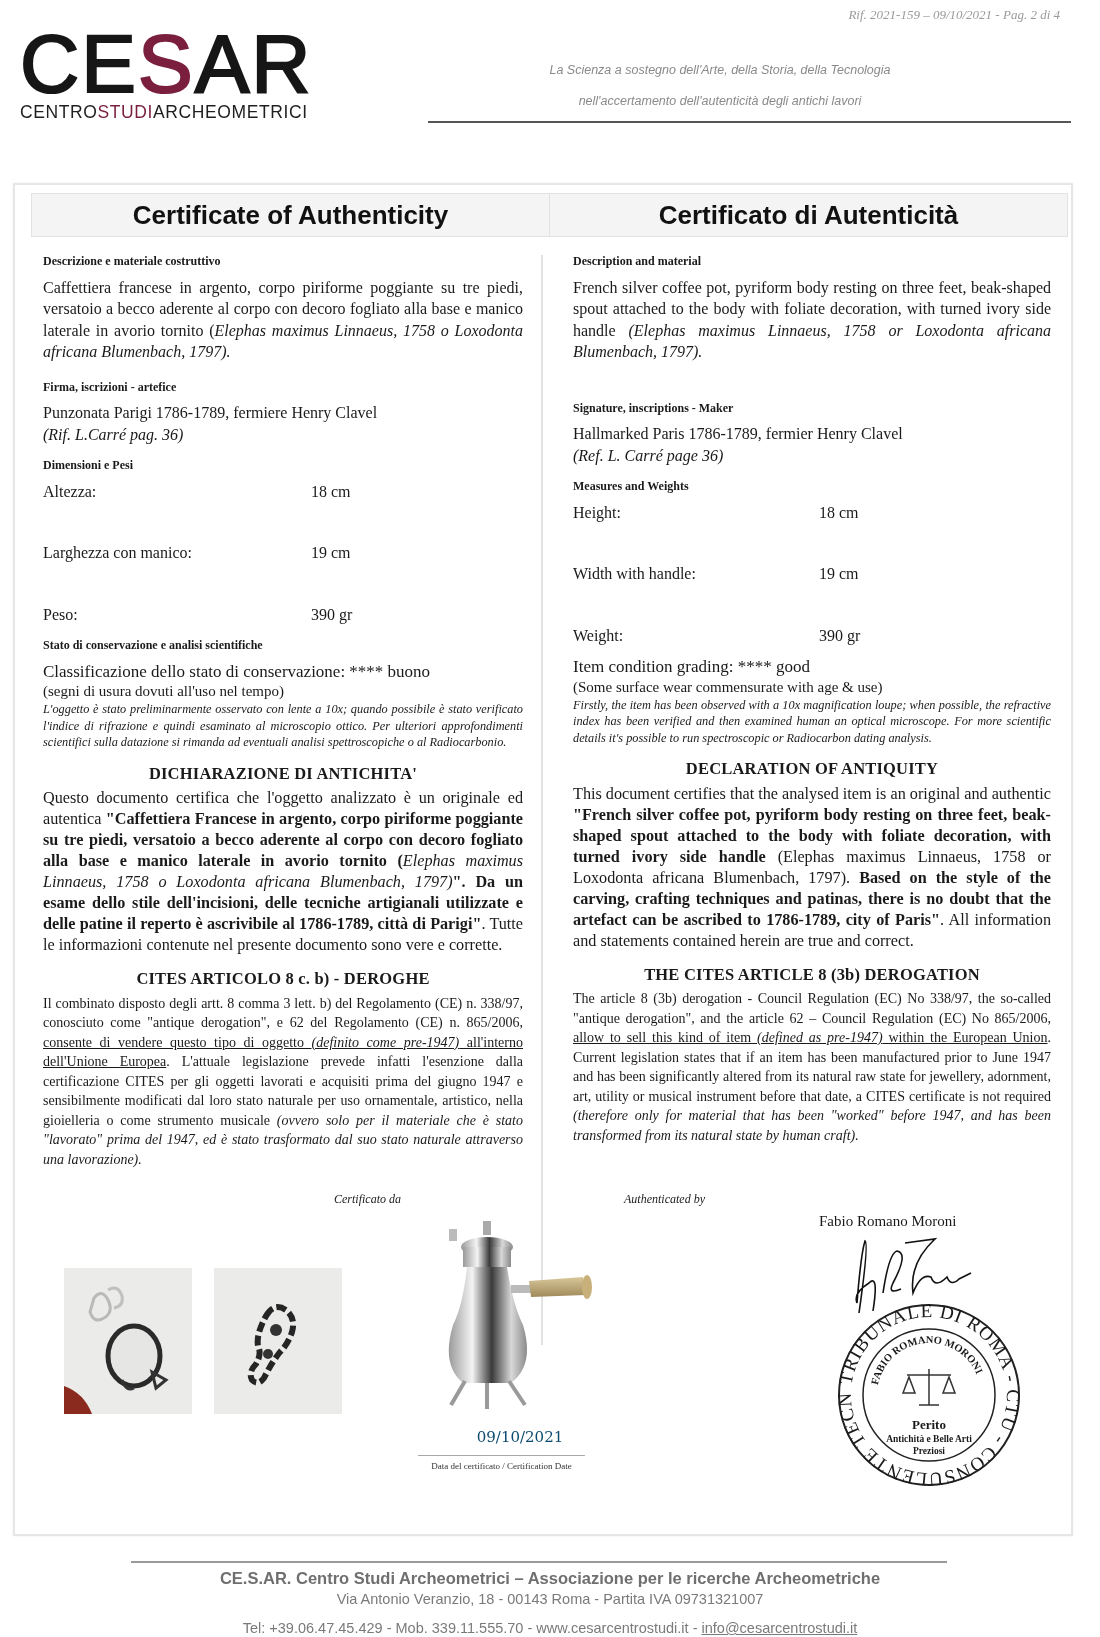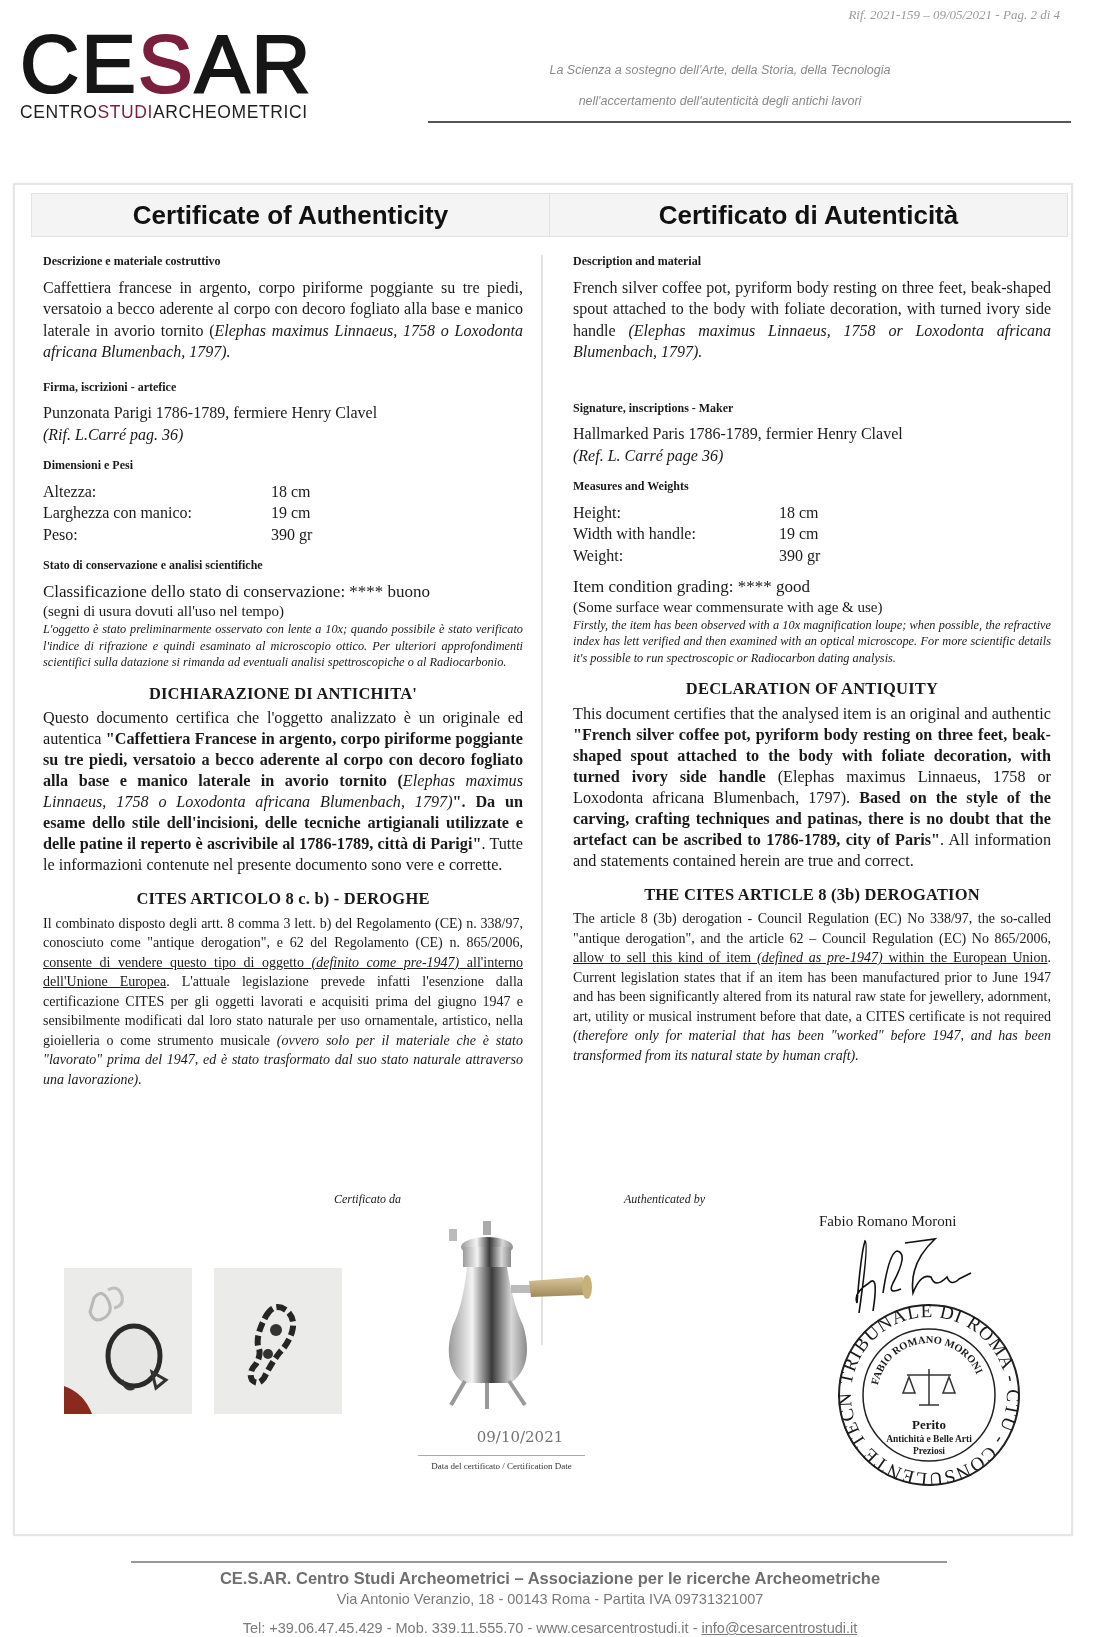--- a/index.html
+++ b/index.html
@@ -29,55 +29,55 @@
   .col.left { left: 28px; }
   .col.right { left: 558px; width: 478px; }
 
   .sec-h { font-weight: bold; font-size: 12px; margin-bottom: 4px; }
   .p { text-align: justify; }
   .i { font-style: italic; }
   .b { font-weight: bold; }
   .u { text-decoration: underline; }
   .gap1 { height: 14px; }
   .gap2 { height: 10px; }
-  .dims { display: grid; grid-template-columns: 228px 1fr; line-height: 21.5px; }
+  .dims { display: grid; grid-template-columns: 228px 1fr; line-height: 21.5px; gap: 40px; }
   .grade { font-size: 17px; }
   .small-i { font-style: italic; font-size: 12.3px; line-height: 16.5px; text-align: justify; }
   .center-h { text-align: center; font-weight: bold; font-size: 16.5px; margin-bottom: 4px; letter-spacing: 0.2px; }
   .decl { font-size: 16.2px; line-height: 21px; text-align: justify; }
   .cites { font-size: 14px; line-height: 19.5px; text-align: justify; }
 
   
   .cert-by { position: absolute; left: 319px; top: 1007px; font-style: italic; font-size: 12px; }
   .auth-by { position: absolute; left: 609px; top: 1007px; font-style: italic; font-size: 12px; }
   .signer { position: absolute; left: 804px; top: 1028px; font-size: 15px; }
 
   .mark-photo { position: absolute; top: 1083px; width: 128px; height: 146px; background: #ececec; overflow: hidden; }
   .mark1 { left: 49px; }
   .mark2 { left: 199px; }
   .pot-photo { position: absolute; left: 420px; top: 1030px; width: 170px; height: 208px; }
-  .date { position: absolute; left: 420px; top: 1243px; width: 170px; text-align: center; font-family: "DejaVu Serif", serif; font-size: 15px; color: #737373; }
+  .date { position: absolute; left: 420px; top: 1243px; width: 170px; text-align: center; font-family: "DejaVu Serif", serif; font-size: 15px; color: #0c4a6e; }
   .date-rule { position: absolute; left: 403px; top: 1270px; width: 167px; height: 1px; background: #aaa; }
   .date-label { position: absolute; left: 403px; top: 1276px; width: 167px; text-align: center; font-size: 9px; color: #333; }
 
   .signature { position: absolute; left: 824px; top: 1048px; width: 140px; height: 90px; }
   .stamp { position: absolute; left: 822px; top: 1118px; width: 184px; height: 184px; }
 
   
   .footer-rule { position: absolute; left: 131px; top: 1561px; width: 816px; height: 2px; background: #9a9a9a; }
   .footer { position: absolute; left: 0; width: 1100px; text-align: center; font-family: "Liberation Sans", sans-serif; color: #7a7a7a; }
   .f1 { top: 1569px; font-size: 16.5px; font-weight: bold; color: #6f6f6f; }
   .f2 { top: 1591px; font-size: 14.5px; }
   .f3 { top: 1612px; font-size: 14.5px; margin-top: 8px; }
   .f3 .u { text-decoration: underline; }
 </style>
 </head>
 <body>
 
-<div class="ref">Rif. 2021-159 – 09/05/2021 - Pag. 2 di 4</div>
+<div class="ref">Rif. 2021-159 – 09/10/2021 - Pag. 2 di 4</div>
 
 <div class="logo">
   <div class="logo-main"><span>CE</span><span class="acc">S</span><span>AR</span></div>
   <div class="logo-sub"><span>CENTRO</span><span class="acc">STUDI</span><span>ARCHEOMETRICI</span></div>
 </div>
 
 <div class="tagline tag1">La Scienza a sostegno dell'Arte, della Storia, della Tecnologia</div>
 <div class="tagline tag2">nell'accertamento dell'autenticità degli antichi lavori</div>
 <div class="header-rule"></div>
 
@@ -131,21 +131,21 @@
       <span>Height:</span>
         <span>18 cm</span>
       <span>Width with handle:</span>
         <span>19 cm</span>
       <span>Weight:</span>
         <span>390 gr</span>
     </div>
     <div class="gap2"></div>
     <div class="grade">Item condition grading: **** good</div>
     <div style="font-size:15px;line-height:19px;">(Some surface wear commensurate with age &amp; use)</div>
-    <div class="small-i">Firstly, the item has been observed with a 10x magnification loupe; when possible, the refractive index has lett verified and then examined with an optical microscope. For more scientific details it's possible to run spectroscopic or Radiocarbon dating analysis.</div>
+    <div class="small-i">Firstly, the item has been observed with a 10x magnification loupe; when possible, the refractive index has been verified and then examined human an optical microscope. For more scientific details it's possible to run spectroscopic or Radiocarbon dating analysis.</div>
     <div style="height:12px"></div>
     <div class="center-h">DECLARATION OF ANTIQUITY</div>
     <div class="decl"><span>This document certifies that the analysed item is an original and authentic </span><span class="b">"French silver coffee pot, pyriform body resting on three feet, beak-shaped spout attached to the body with foliate decoration, with turned ivory side handle</span><span> (Elephas maximus Linnaeus, 1758 or Loxodonta africana Blumenbach, 1797). </span><span class="b">Based on the style of the carving, crafting techniques and patinas, there is no doubt that the artefact can be ascribed to 1786-1789, city of Paris"</span><span>. All information and statements contained herein are true and correct.</span></div>
     <div style="height:12px"></div>
     <div class="center-h">THE CITES ARTICLE 8 (3b) DEROGATION</div>
     <div class="cites"><span>The article 8 (3b) derogation - Council Regulation (EC) No 338/97, the so-called "antique derogation", and the article 62 – Council Regulation (EC) No 865/2006, </span><span class="u">allow to sell this kind of item </span><span class="u i">(defined as pre-1947)</span><span class="u"> within the European Union</span><span>. Current legislation states that if an item has been manufactured prior to June 1947 and has been significantly altered from its natural raw state for jewellery, adornment, art, utility or musical instrument before that date, a CITES certificate is not required </span><span class="i">(therefore only for material that has been "worked" before 1947, and has been transformed from its natural state by human craft).</span></div>
   </div>
 
   <div class="cert-by">Certificato da</div>
   <div class="auth-by">Authenticated by</div>

